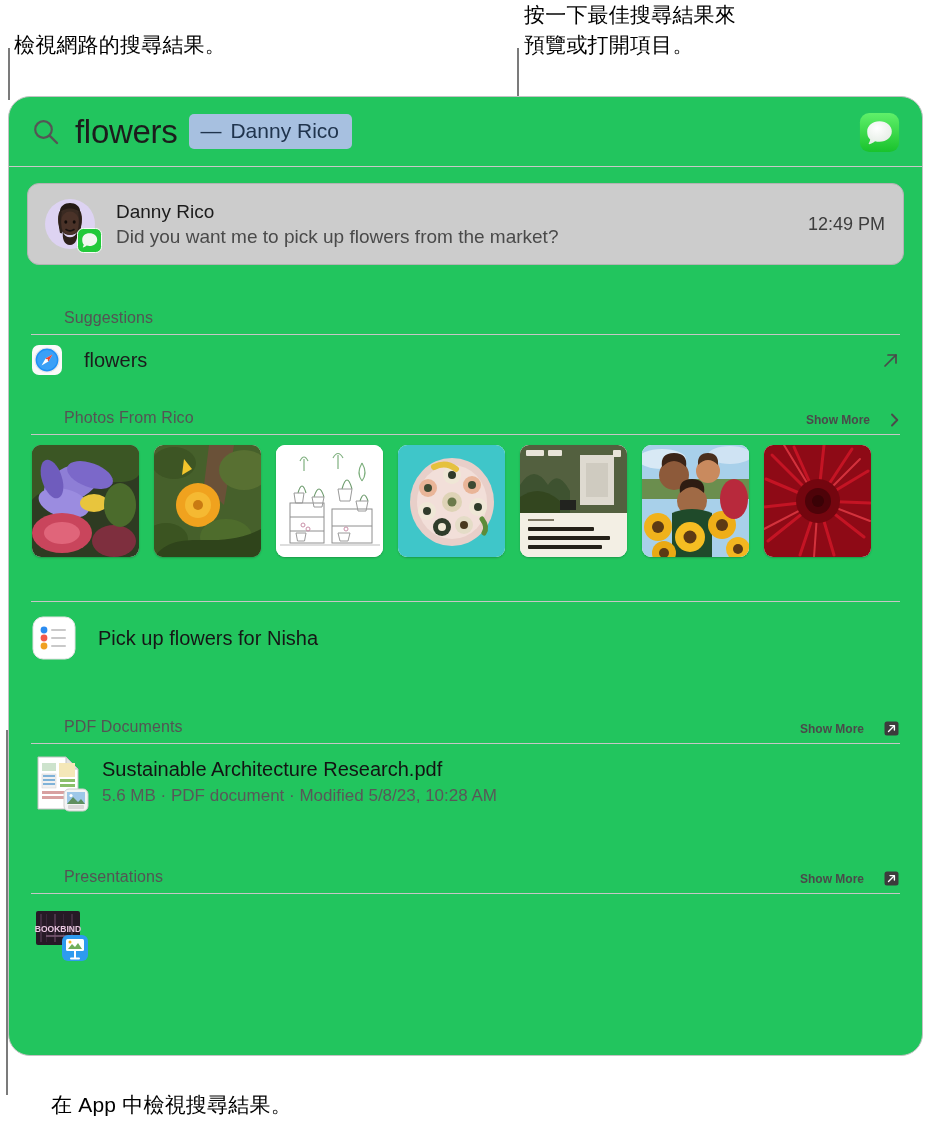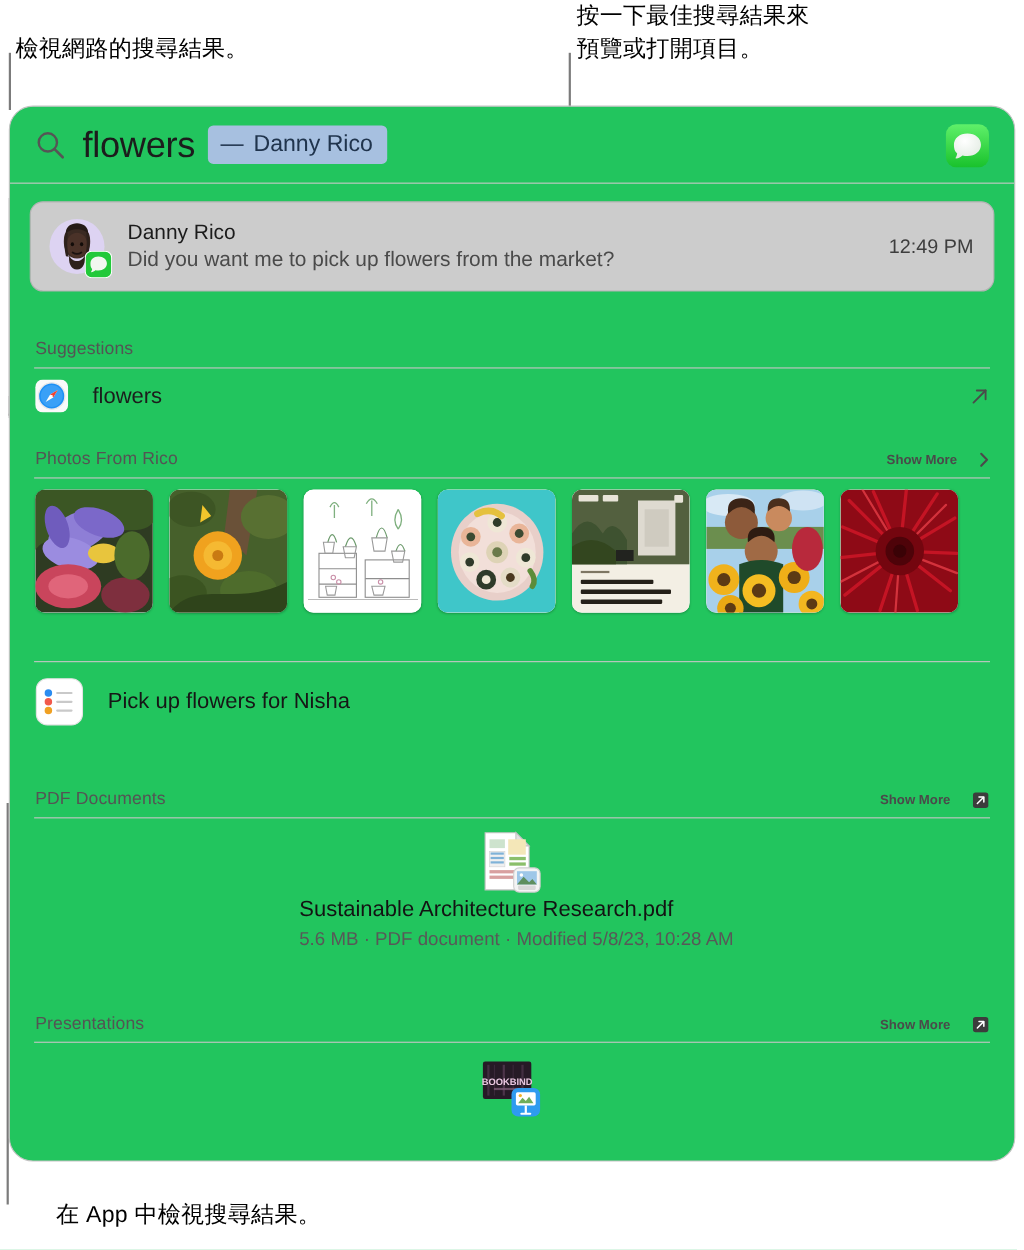--- a/index.html
+++ b/index.html
@@ -101,23 +101,24 @@
   }
   .tophit-texts { margin-left: 20px; flex: 1 1 auto; min-width: 0; }
   .tophit-title { font-size: 19px; color: #1b1b1b; line-height: 25px; }
   .tophit-sub   { font-size: 19px; color: #4a4a4a; line-height: 26px; }
   .tophit-time  { font-size: 18px; color: #3d3d3d; white-space: nowrap; }
 
   
   .section { padding: 0 18px; }
   .section-head {
     display: flex;
-    align-items: center;
+    align-items: flex-end;
     justify-content: space-between;
     padding: 0 5px 7px 5px;
+    margin-left: 32px;
   }
   .section-title {
     font-size: 16px;
     color: #545454;
     font-weight: 400;
     letter-spacing: .1px;
   }
   .show-more {
     display: flex;
     align-items: center;
@@ -152,23 +153,21 @@
     overflow: hidden;
     flex: 0 0 auto;
     box-shadow: 0 1px 2px rgba(0,0,0,.22);
     background: #fff;
   }
   .thumb svg { display: block; width: 107px; height: 112px; }
 
   
   .file-row {
     display: flex;
-    align-items: center;
     padding: 11px 5px;
-    flex-direction: column;
   }
   .file-icon { flex: 0 0 auto; width: 62px; height: 58px; }
   .file-texts { margin-left: 8px; }
   .file-name { font-size: 20px; color: #131313; line-height: 28px; }
   .file-meta { font-size: 17px; color: #585858; line-height: 26px; }
 
   .reminder-row { display: flex; align-items: center; padding: 14px 5px; }
   .reminder-label { font-size: 20px; color: #161616; margin-left: 22px; }
   .spacer-24 { height: 24px; }
   .spacer-40 { height: 44px; }

